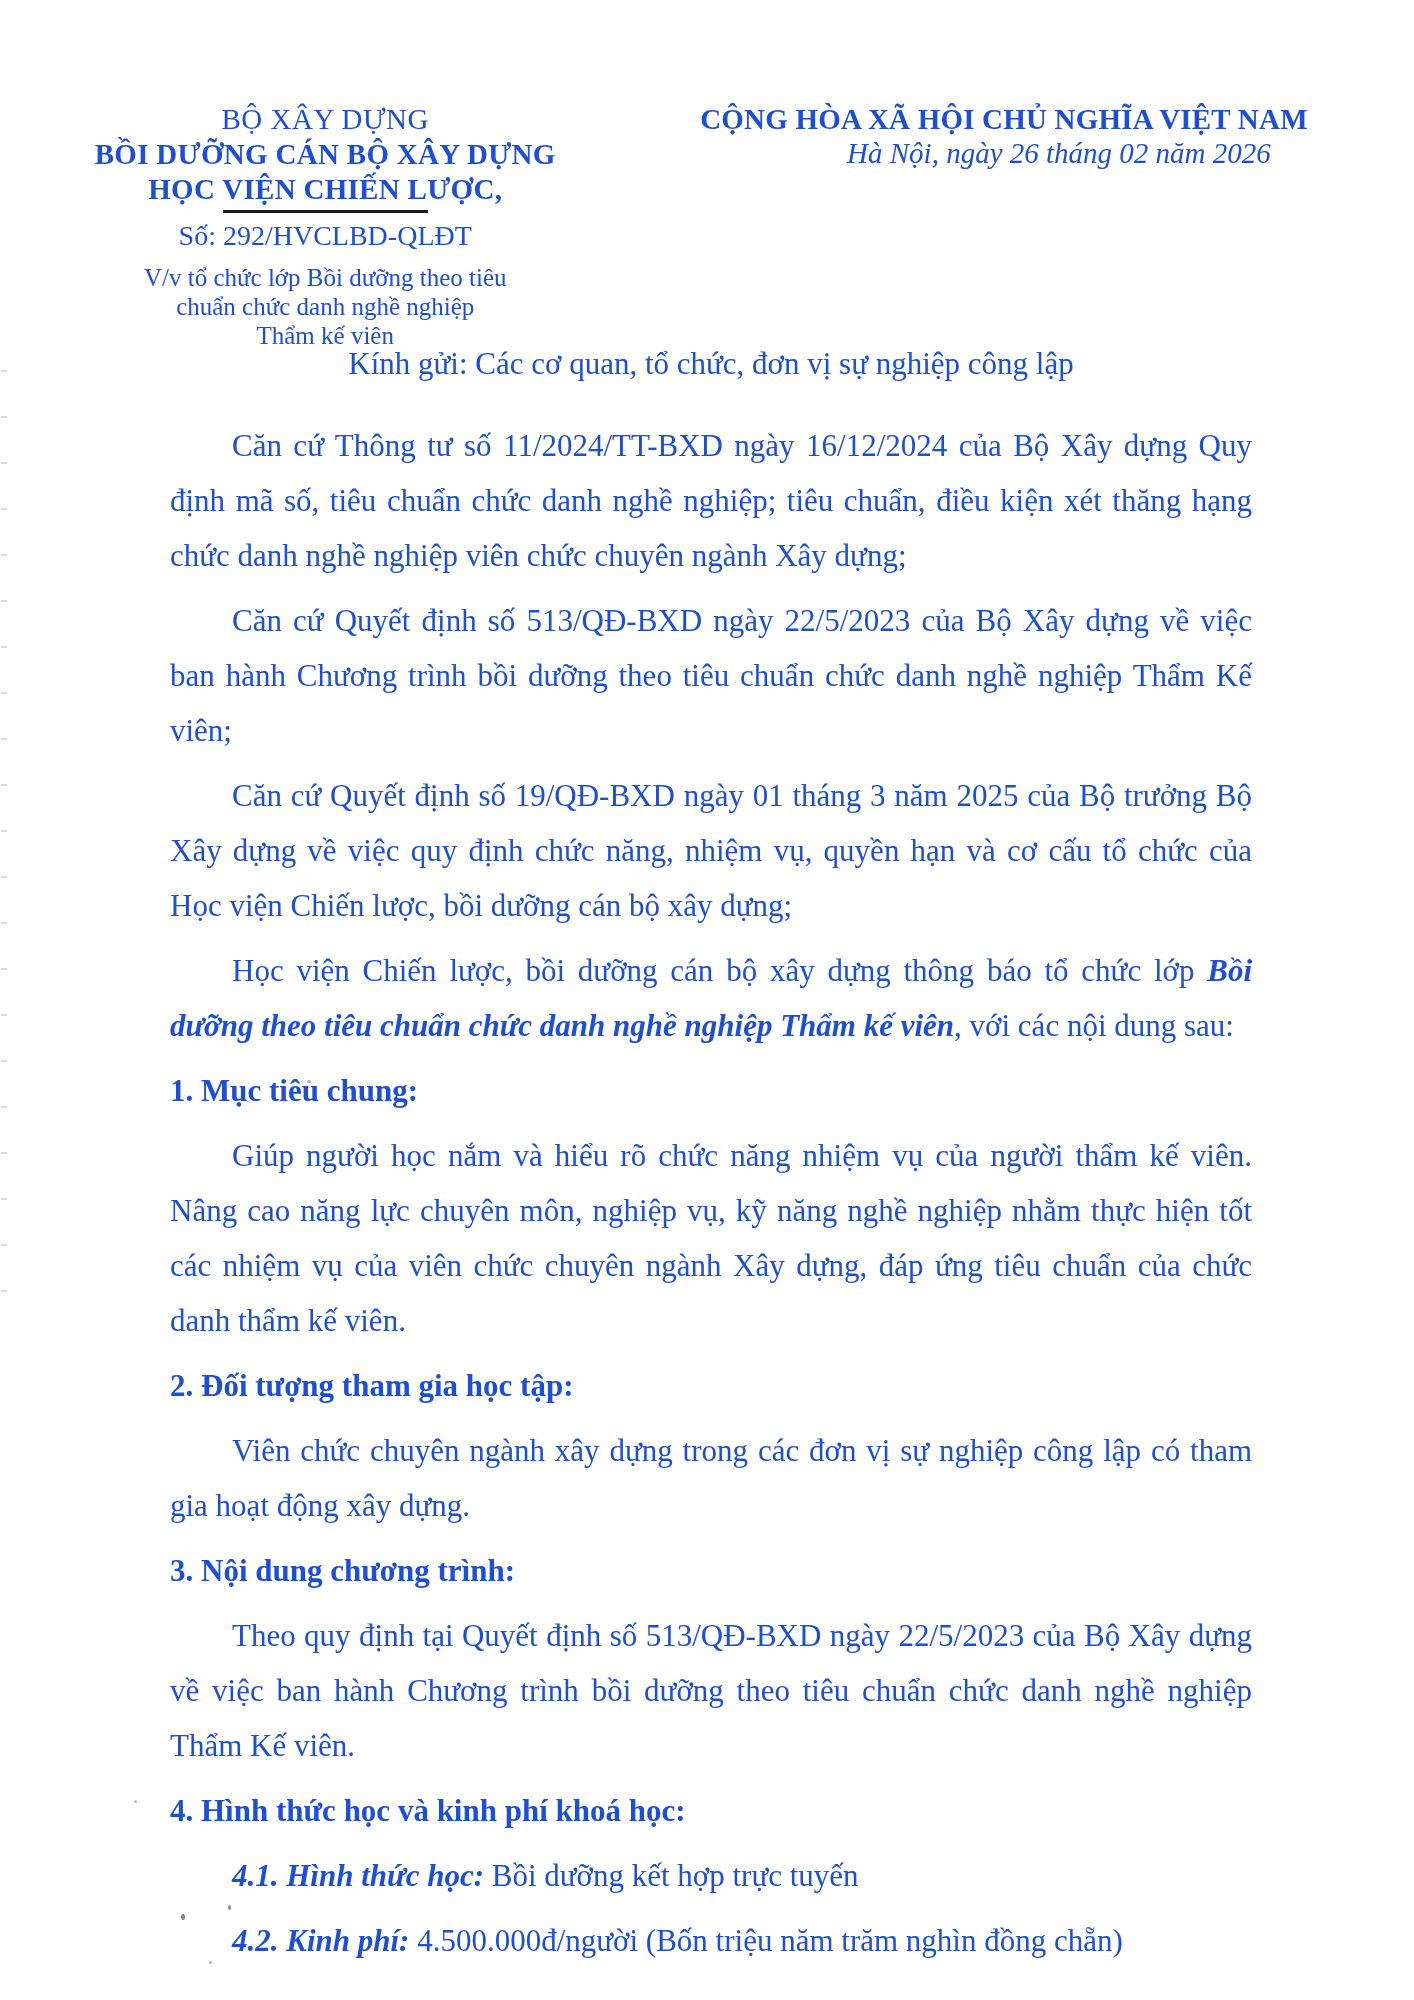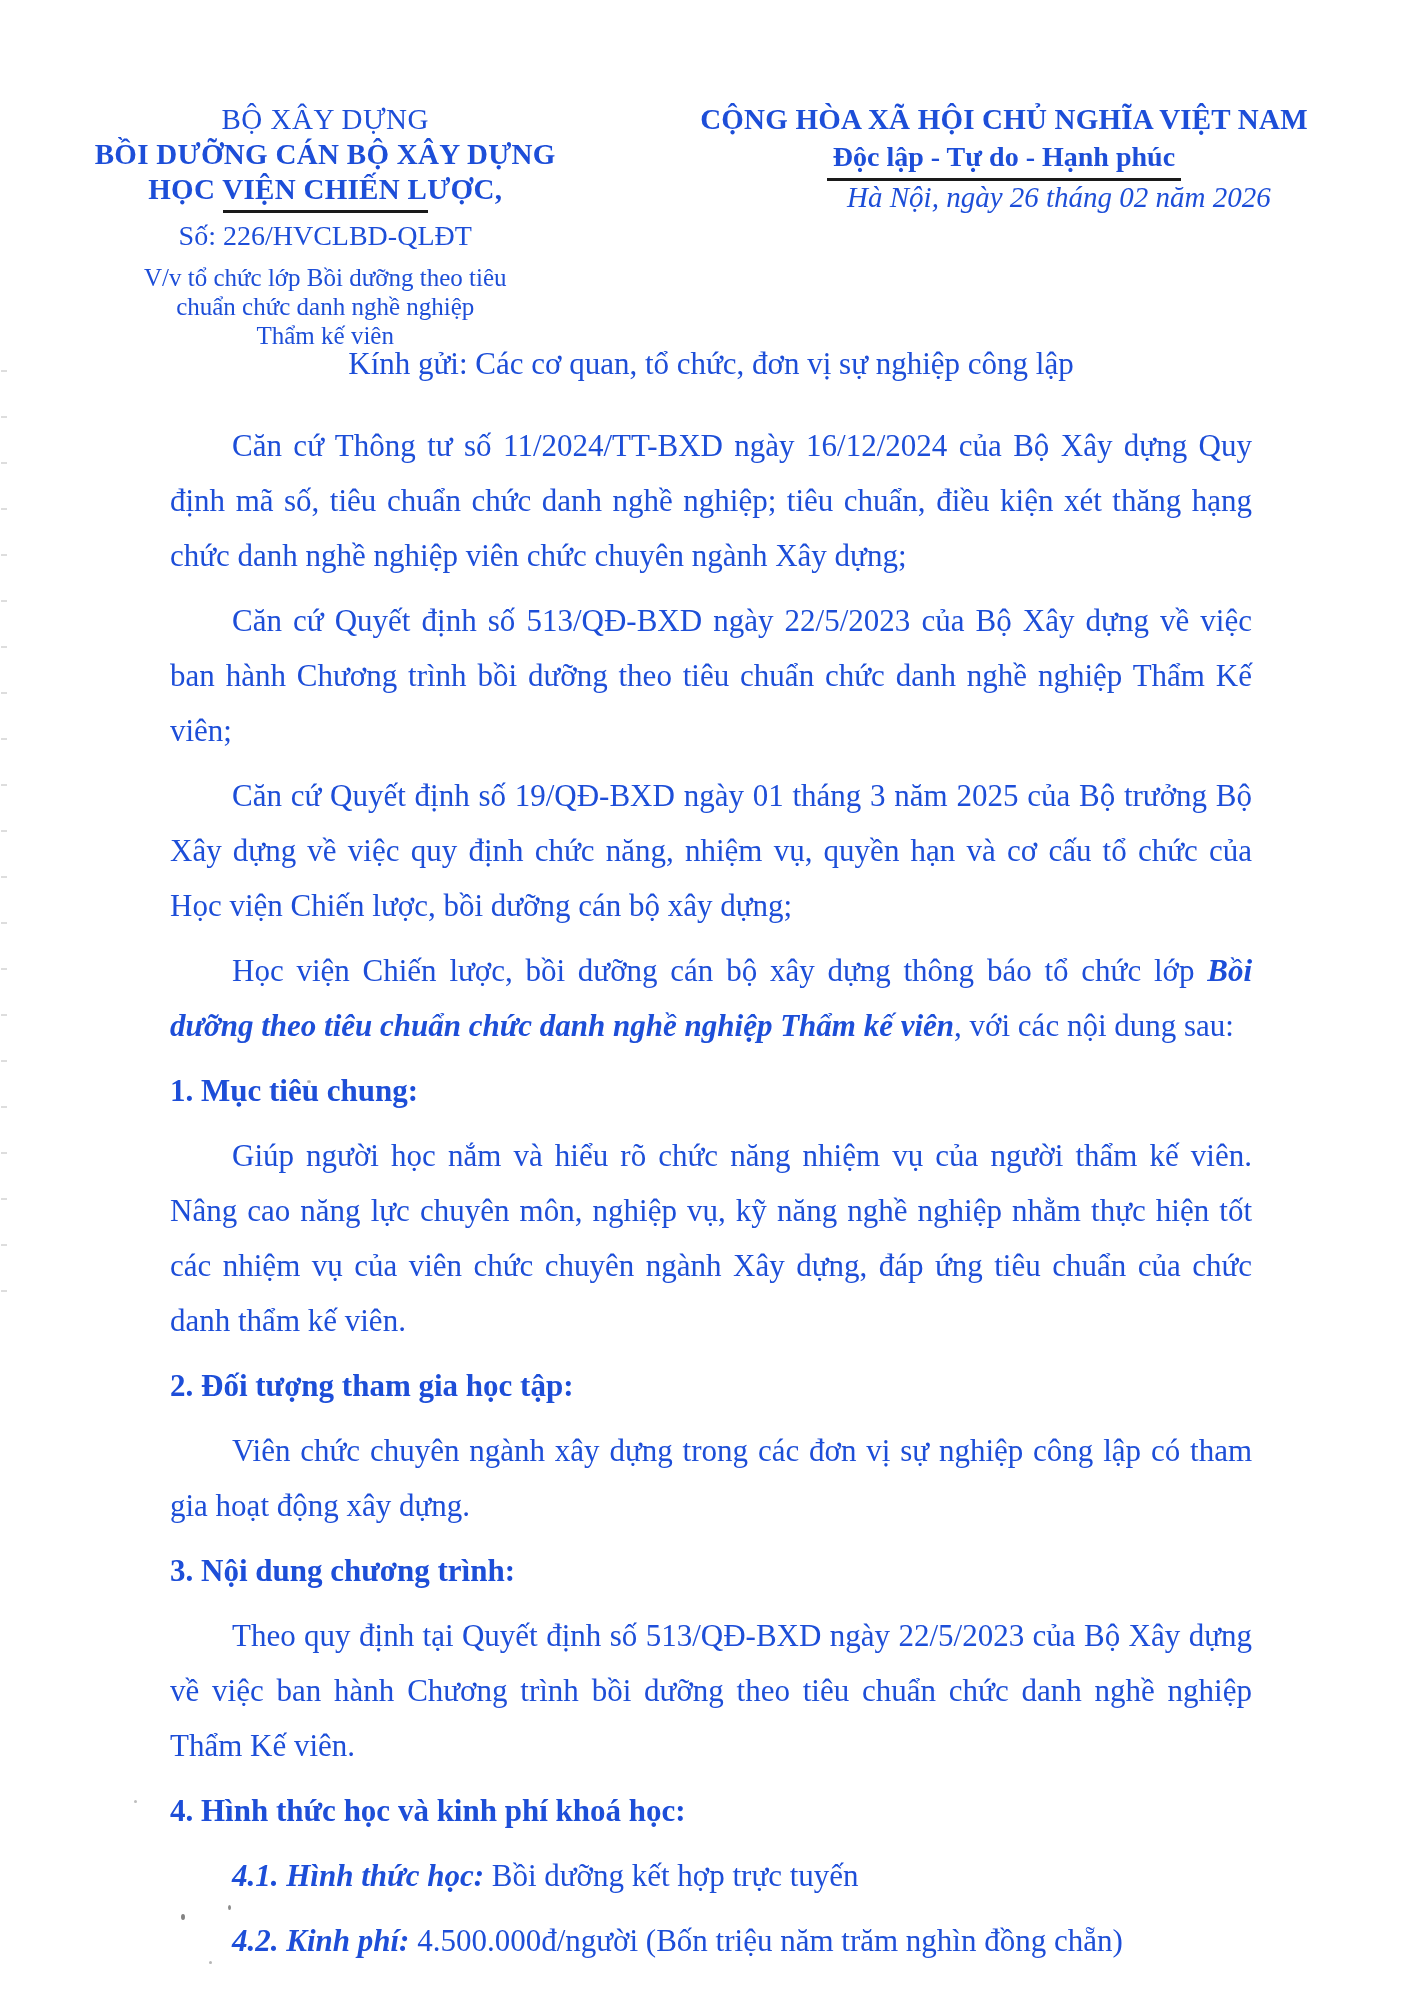--- a/index.html
+++ b/index.html
@@ -45,30 +45,29 @@
 <div class="page">
 
   <div class="noise-strip"></div>
 
   <div class="header">
     <div class="h-left">
       <div class="ministry">BỘ XÂY DỰNG</div>
       <div class="org">BỒI DƯỠNG CÁN BỘ XÂY DỰNG</div>
       <div class="org">HỌC VIỆN CHIẾN LƯỢC,</div>
       <div class="org-underline"></div>
-      <div class="doc-number">Số: 226/HVCLBD-QLĐT</div>
+      <div class="doc-number">Số: 292/HVCLBD-QLĐT</div>
       <div class="subject">
         <div>V/v tổ chức lớp Bồi dưỡng theo tiêu</div>
         <div>chuẩn chức danh nghề nghiệp</div>
         <div>Thẩm kế viên</div>
       </div>
     </div>
     <div class="h-right">
       <div class="nat-title">CỘNG HÒA XÃ HỘI CHỦ NGHĨA VIỆT NAM</div>
-      <div><span class="motto">Độc lập - Tự do - Hạnh phúc</span></div>
       <div class="place-date">Hà Nội, ngày 26 tháng 02 năm 2026</div>
     </div>
   </div>
 
   <div class="recipient">Kính gửi: Các cơ quan, tổ chức, đơn vị sự nghiệp công lập</div>
 
   <div class="bodytext">
     <p>Căn cứ Thông tư số 11/2024/TT-BXD ngày 16/12/2024 của Bộ Xây dựng Quy định mã số, tiêu chuẩn chức danh nghề nghiệp; tiêu chuẩn, điều kiện xét thăng hạng chức danh nghề nghiệp viên chức chuyên ngành Xây dựng;</p>
     <p>Căn cứ Quyết định số 513/QĐ-BXD ngày 22/5/2023 của Bộ Xây dựng về việc ban hành Chương trình bồi dưỡng theo tiêu chuẩn chức danh nghề nghiệp Thẩm Kế viên;</p>
     <p>Căn cứ Quyết định số 19/QĐ-BXD ngày 01 tháng 3 năm 2025 của Bộ trưởng Bộ Xây dựng về việc quy định chức năng, nhiệm vụ, quyền hạn và cơ cấu tổ chức của Học viện Chiến lược, bồi dưỡng cán bộ xây dựng;</p>

